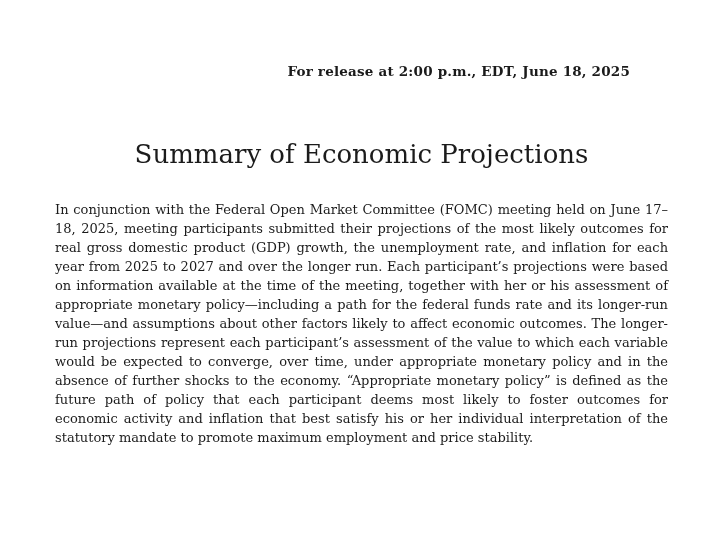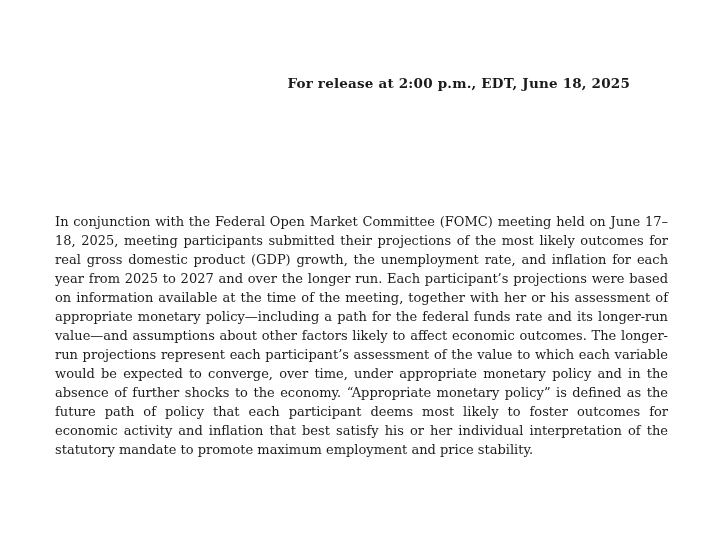--- a/index.html
+++ b/index.html
@@ -8,21 +8,20 @@
     background: #ffffff;
   }
   .page {
     position: relative;
     width: 727px;
     height: 522px;
     background: #ffffff;
     font-family: "DejaVu Serif", "Liberation Serif", serif;
     color: #1b1b1b;
     overflow: hidden;
-    margin-top: 12px;
   }
   .release-line {
     position: absolute;
     top: 63px;
     right: 97px;
     font-size: 13.5px;
     font-weight: bold;
     letter-spacing: 0.2px;
     white-space: nowrap;
     color: #1b1b1b;
@@ -49,15 +48,16 @@
     text-align: justify;
     color: #1b1b1b;
   }
 </style>
 </head>
 <body>
 
 <div class="page">
   <div class="release-line">For release at 2:00 p.m., EDT, June 18, 2025</div>
 
+  <h1 class="doc-title">Summary of Economic Projections</h1>
 
   <p class="body-paragraph">In conjunction with the Federal Open Market Committee (FOMC) meeting held on June 17–18, 2025, meeting participants submitted their projections of the most likely outcomes for real gross domestic product (GDP) growth, the unemployment rate, and inflation for each year from 2025 to 2027 and over the longer run. Each participant’s projections were based on information available at the time of the meeting, together with her or his assessment of appropriate monetary policy—including a path for the federal funds rate and its longer-run value—and assumptions about other factors likely to affect economic outcomes. The longer-run projections represent each participant’s assessment of the value to which each variable would be expected to converge, over time, under appropriate monetary policy and in the absence of further shocks to the economy. “Appropriate monetary policy” is defined as the future path of policy that each participant deems most likely to foster outcomes for economic activity and inflation that best satisfy his or her individual interpretation of the statutory mandate to promote maximum employment and price stability.</p>
 </div>
 
 </body></html>

